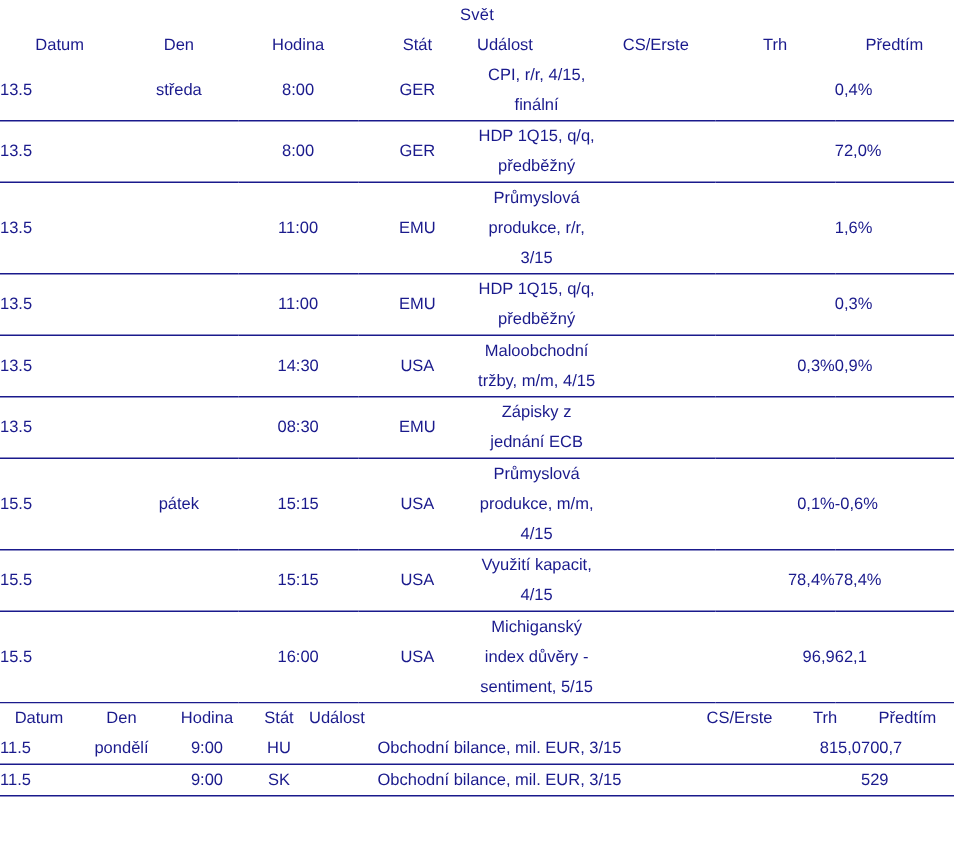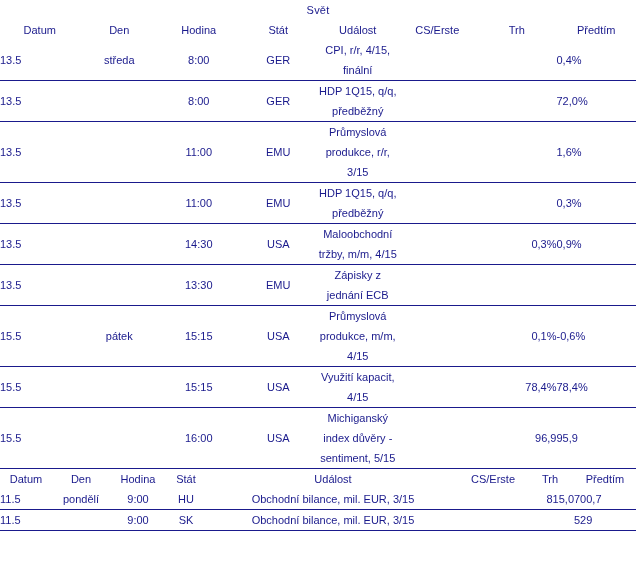--- a/index.html
+++ b/index.html
@@ -53,21 +53,21 @@
   .hdr td {
     font-weight: bold;
     color: #1a1a8c;
     background: #ffffff;
     text-align: center;
     height: 19px;
     line-height: 19px;
     border-bottom: 2px solid #1a1a8c;
   }
   .hdr td.ev {
-    text-align: center;
+    text-align: left;
   }
   
   .c-datum   { width: 52px;  text-align: left;   padding-left: 6px; border-right: 1px solid #1a1a8c; }
   .c-den     { width: 58px;  text-align: center; border-right: 1px solid #1a1a8c; }
   .c-hodina  { width: 56px;  text-align: center; border-right: 1px solid #1a1a8c; }
   .c-stat    { width: 40px;  text-align: center; border-right: 1px solid #1a1a8c; }
   .c-udalost { text-align: center; padding-left: 6px; border-right: 1px solid #1a1a8c; }
   .c-cs      { width: 66px;  text-align: right;  padding-right: 6px; border-right: 1px solid #1a1a8c; }
   .c-trh     { width: 48px;  text-align: right;  padding-right: 6px; border-right: 1px solid #1a1a8c; }
   .c-pred    { width: 62px;  text-align: left;  padding-right: 6px; }
@@ -148,21 +148,21 @@
       <td class="c-hodina">14:30</td>
       <td class="c-stat">USA</td>
       <td class="c-udalost">Maloobchodní tržby, m/m, 4/15</td>
       <td class="c-cs"></td>
       <td class="c-trh">0,3%</td>
       <td class="c-pred">0,9%</td>
     </tr>
     <tr class="row">
       <td class="c-datum">13.5</td>
       <td class="c-den"></td>
-      <td class="c-hodina">13:30</td>
+      <td class="c-hodina">08:30</td>
       <td class="c-stat">EMU</td>
       <td class="c-udalost">Zápisky z jednání ECB</td>
       <td class="c-cs"></td>
       <td class="c-trh"></td>
       <td class="c-pred"></td>
     </tr>
     <tr class="row">
       <td class="c-datum">15.5</td>
       <td class="c-den">pátek</td>
       <td class="c-hodina">15:15</td>
@@ -183,21 +183,21 @@
       <td class="c-pred">78,4%</td>
     </tr>
     <tr class="row">
       <td class="c-datum">15.5</td>
       <td class="c-den"></td>
       <td class="c-hodina">16:00</td>
       <td class="c-stat">USA</td>
       <td class="c-udalost">Michiganský index důvěry - sentiment, 5/15</td>
       <td class="c-cs"></td>
       <td class="c-trh">96,9</td>
-      <td class="c-pred">95,9</td>
+      <td class="c-pred">62,1</td>
     </tr>
   </tbody>
     </table>
 
   <table class="grid">
     <tbody>
     <tr class="hdr">
       <td class="c-datum">Datum</td>
       <td class="c-den">Den</td>
       <td class="c-hodina">Hodina</td>

